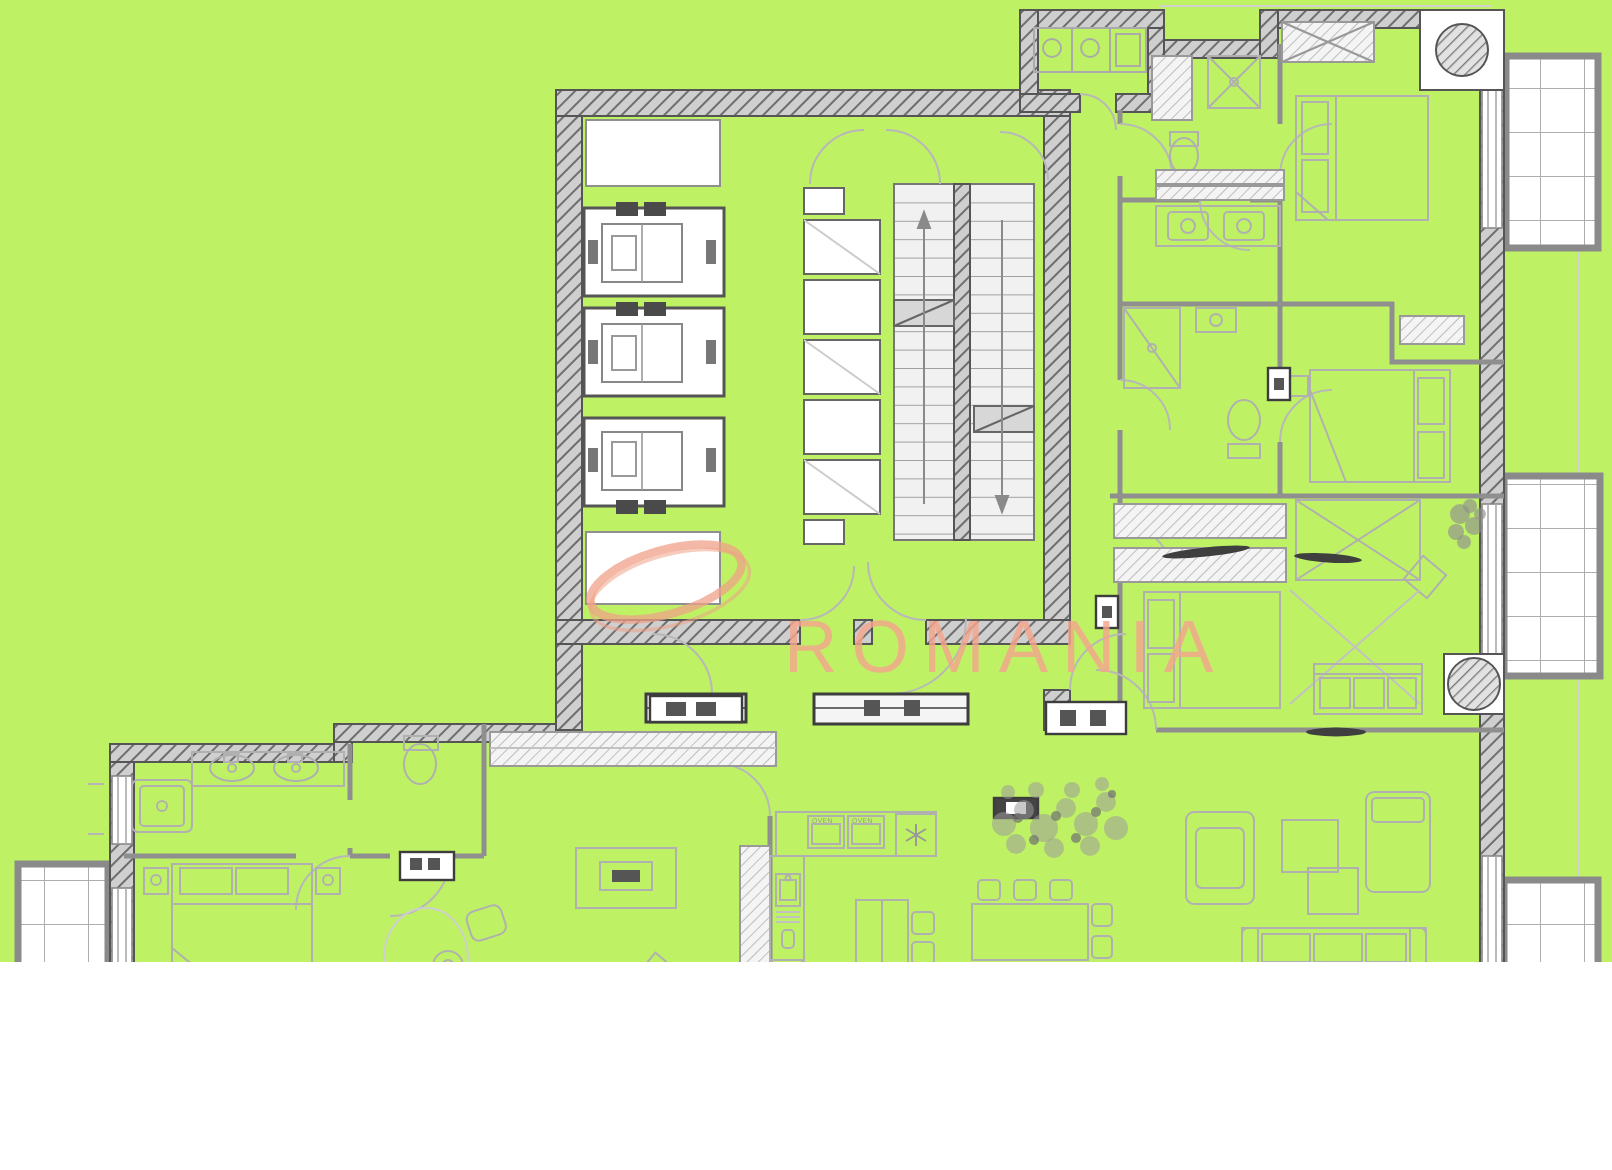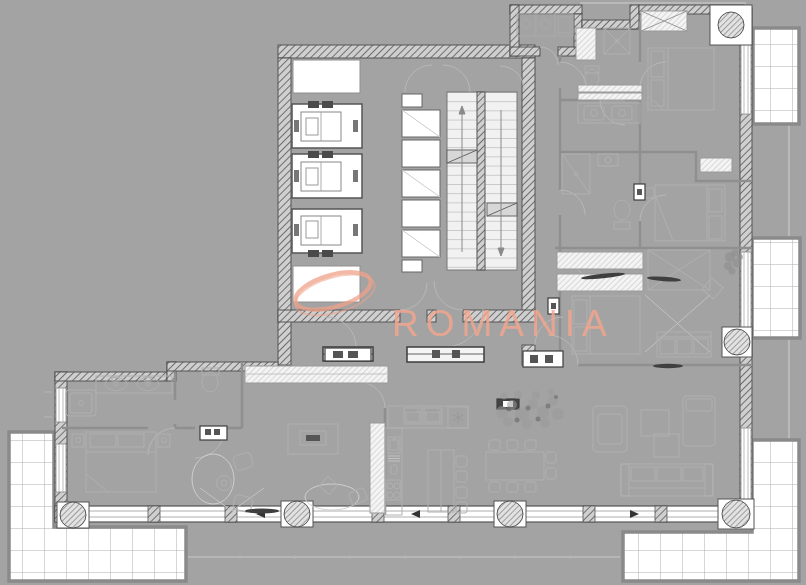--- a/index.html
+++ b/index.html
@@ -1,17 +1,17 @@
 <!DOCTYPE html>
 <html><head>
 <meta charset="utf-8">
 <title></title>
 <style>
   html,body{margin:0;padding:0;background:#ffffff;}
-  .stage{position:relative;width:806px;height:585px;background:#a3a3a3;overflow:hidden;
+  .stage{position:relative;width:806px;height:481px;background:#bef264;overflow:hidden;
          font-family:"Liberation Sans", sans-serif;}
   svg{display:block;}
   .wm-text{font-family:"Liberation Sans", sans-serif;font-weight:400;letter-spacing:7px;opacity:.82;}
   .oven-label{font-family:"Liberation Sans", sans-serif;font-size:3.4px;fill:#9a9a9a;letter-spacing:.2px;}
 </style>
 </head>
 <body>
 
 <div class="stage">
 <svg viewBox="0 0 806 585" width="806" height="585">

